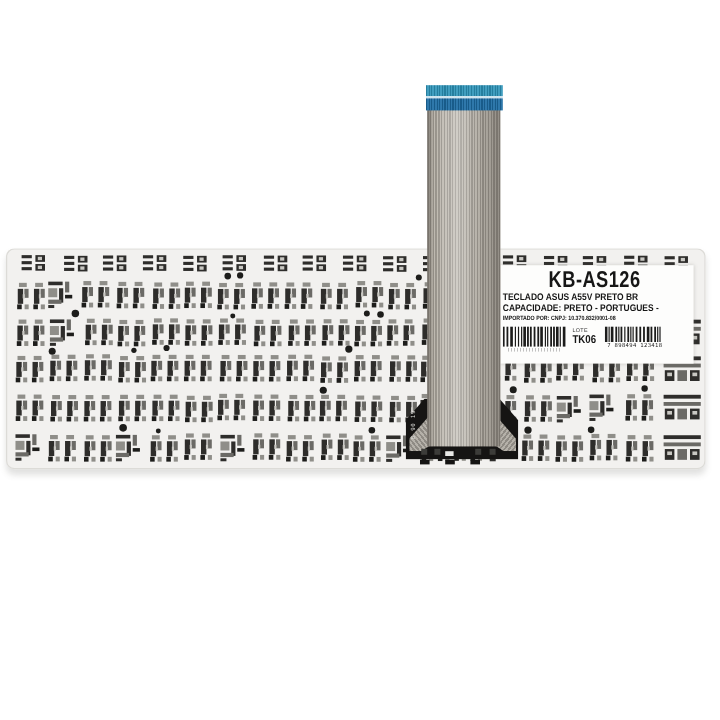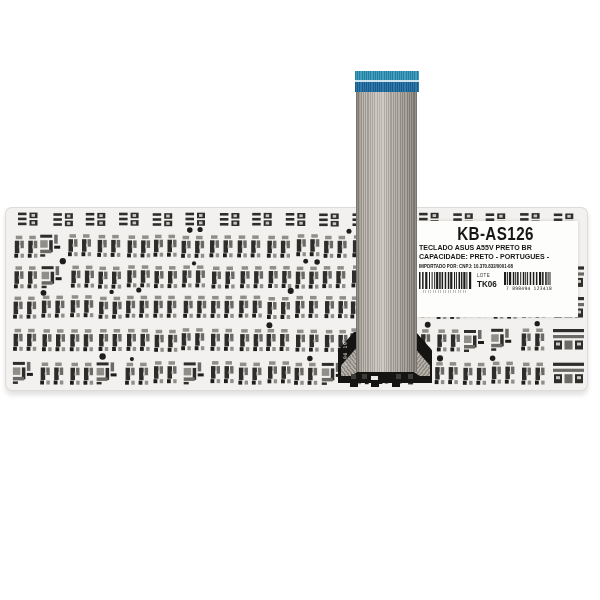--- a/index.html
+++ b/index.html
@@ -34,21 +34,21 @@
          clip-path:polygon(96% 8%,100% 60%,30% 100%,0 100%,0 74%,68% 8%);}
   .fan-r{left:58px;background:repeating-linear-gradient(128deg,#8f8b84 0 1.5px,#b5b1a9 1.5px 3px);
          clip-path:polygon(4% 8%,0 60%,70% 100%,100% 100%,100% 74%,32% 8%);}
   .conn-screw{top:42px;width:5px;height:5px;background:#3c3c39;}
   .conn-slot{left:33px;top:44px;width:7px;height:4px;background:#e8e8e5;}
   .conn-tab{top:51px;width:8px;height:4px;background:#151413;}
   .conn-marking{left:5px;top:34px;transform:rotate(-90deg);transform-origin:0 0;
      font:4.8px "DejaVu Sans Mono",monospace;color:#d8d8d4;letter-spacing:.6px;white-space:nowrap;}
 
   
-  .label{left:417px;top:221px;width:161px;height:96px;background:#fdfdfc;
+  .label{left:417px;top:221px;width:161px;height:82px;background:#fdfdfc;
          box-shadow:0 0 3px rgba(120,120,110,.30);color:#161616;}
   .lbl-model{left:0;top:2px;width:157px;text-align:center;font-weight:bold;font-size:19px;
              transform:scaleX(.8);letter-spacing:.5px;white-space:nowrap;}
   .lbl-line{left:2px;transform:scaleX(.88);transform-origin:0 0;white-space:nowrap;
             font-weight:bold;font-size:8px;}
   .lbl-l1{top:22px;} .lbl-l2{top:31px;}
   .lbl-l3{top:41.5px;font-size:5.2px;transform:scaleX(.85);font-weight:bold;}
   .bc{background:transparent;}
   .bc-left{left:2px;top:51px;width:55px;height:17px;}
   .bc-left-digits{left:6px;top:69px;width:44px;height:2.5px;opacity:.45;

